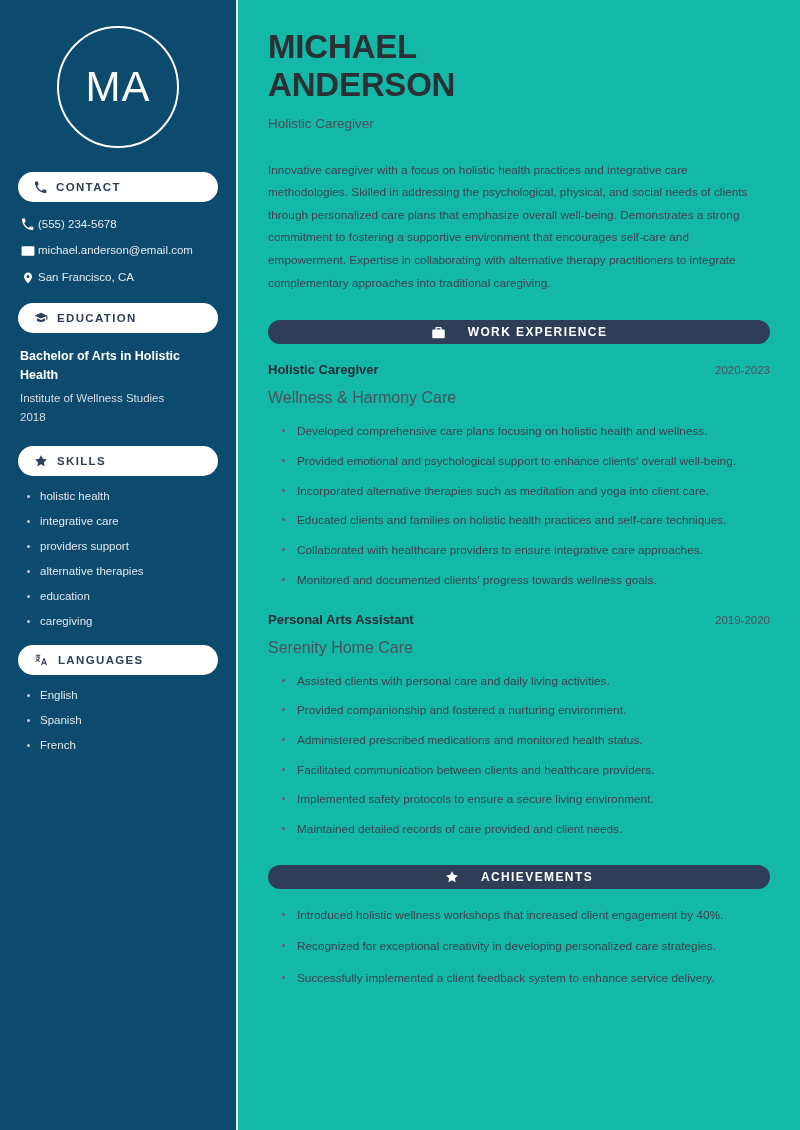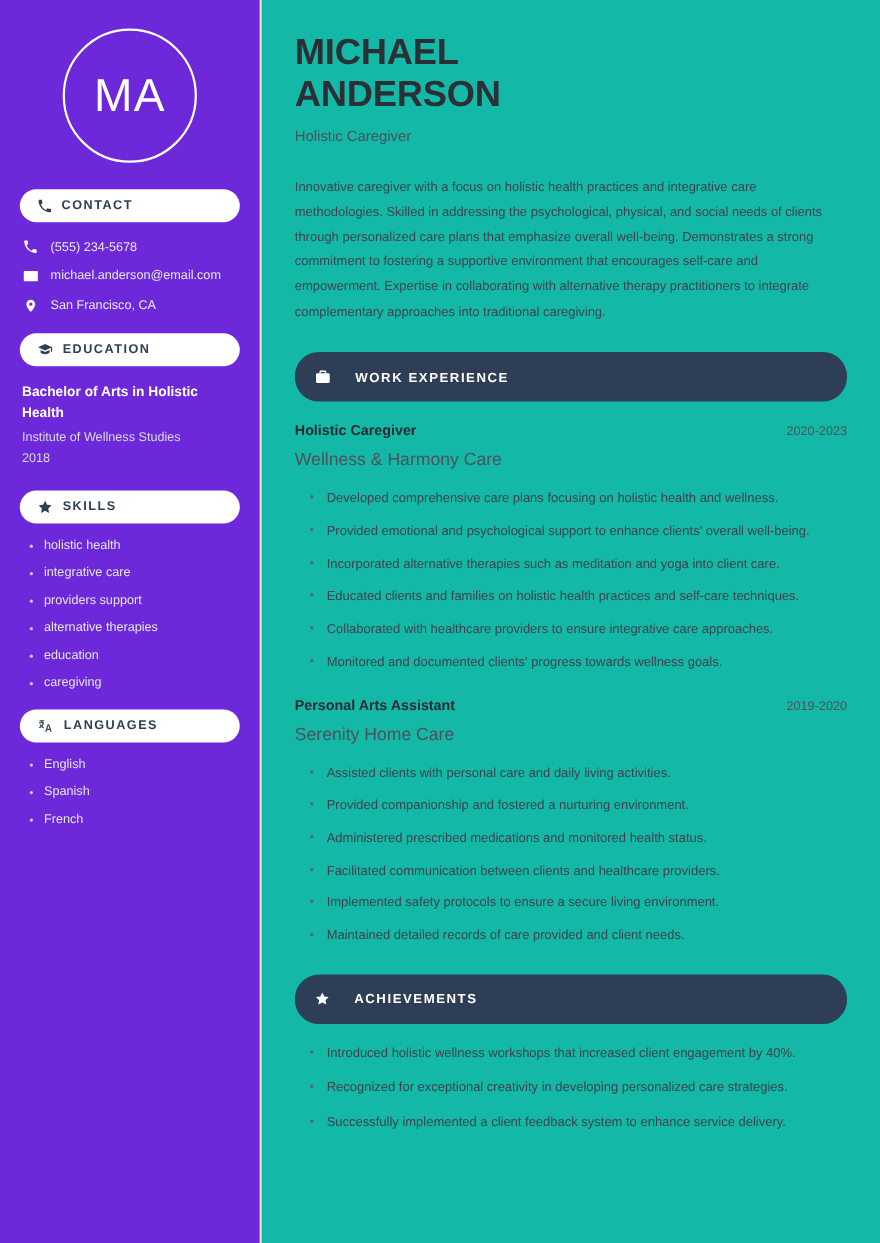--- a/index.html
+++ b/index.html
@@ -17,21 +17,21 @@
     height: 1130px;
     background: #f7f7f8;
     display: flex;
     overflow: hidden;
   }
 
   
   .sidebar {
     width: 238px;
     flex: 0 0 238px;
-    background: #6d28d9;
+    background: #0c4a6e;
     color: #ffffff;
     padding: 0 18px;
     border-right: 2px solid #e9eaee;
   }
 
   .avatar-wrap {
     display: flex;
     justify-content: center;
     padding-top: 26px;
     padding-bottom: 24px;
@@ -68,22 +68,22 @@
   }
   .pill .ic { display: flex; align-items: center; }
   .pill .ic svg { display: block; }
 
   .sb-section { margin-top: 18px; }
   .sb-section:first-of-type { margin-top: 0; }
 
   .contact-list { padding: 2px 0 0 2px; }
   .contact-row {
     display: flex;
-    align-items: center;
-    gap: 11px;
+    align-items: flex-start;
+    gap: 3px;
     margin-bottom: 13px;
     font-size: 11.5px;
     color: #e6e9ee;
   }
   .contact-row .ic { width: 15px; display: flex; justify-content: center; }
   .contact-row .ic svg { display: block; }
 
   .edu-degree {
     font-size: 12.5px;
     font-weight: bold;
@@ -143,27 +143,28 @@
     font-size: 11.8px;
     line-height: 1.92;
     color: #3c4450;
     text-align: left;
   }
 
   .dark-pill {
     background: #2d3e56;
     color: #ffffff;
     border-radius: 22px;
-    height: 45px;
+    height: 24px;
     display: flex;
     align-items: center;
     gap: 22px;
     padding: 0 18px;
     margin-top: 26px;
     margin-bottom: 18px;
+    justify-content: center;
   }
   .dark-pill .pill-label {
     font-size: 12px;
     font-weight: bold;
     letter-spacing: 1.4px;
   }
   .dark-pill .ic { display: flex; align-items: center; }
 
   .job { margin-bottom: 22px; }
   .job-head {

